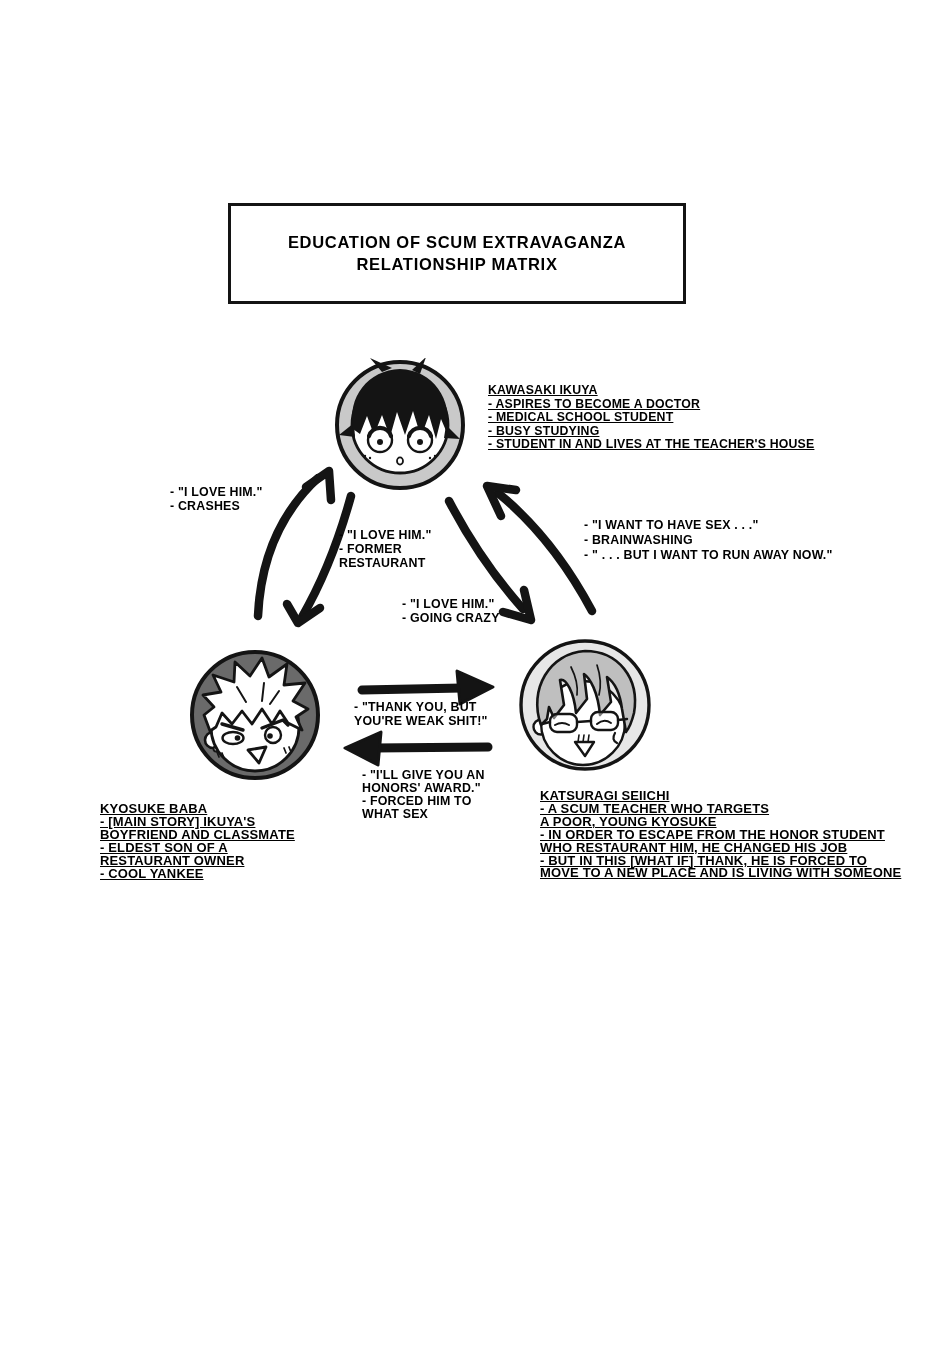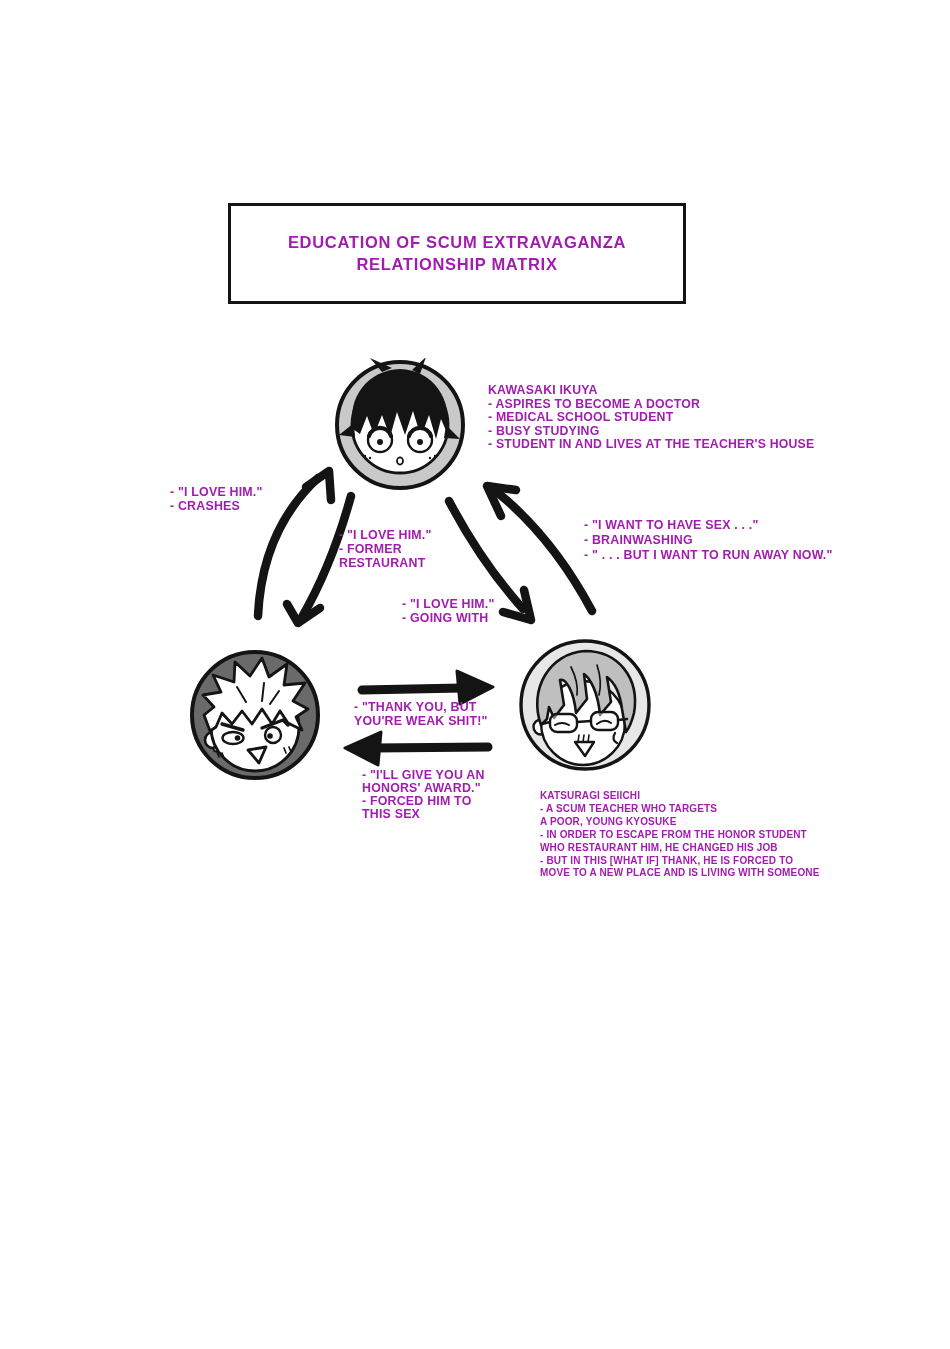--- a/index.html
+++ b/index.html
@@ -1,40 +1,40 @@
 <!DOCTYPE html>
 <html><head>
 <meta charset="utf-8">
 <style>
   * { margin:0; padding:0; box-sizing:border-box; }
   html,body { background:#ffffff; }
   #canvas {
     position:relative; width:950px; height:1349px; background:#ffffff;
     font-family:"Liberation Sans","DejaVu Sans",sans-serif;
-    color:#a21caf; overflow:hidden;
+    color:#000000; overflow:hidden;
   }
   #arrow-layer { position:absolute; left:0; top:0; width:950px; height:1349px; }
   .stroke { fill:none; stroke:#141414; stroke-width:8.5; stroke-linecap:round; stroke-linejoin:round; }
   .hstroke { fill:none; stroke:#141414; stroke-width:9; stroke-linecap:round; }
 
   .title-box {
     position:absolute; left:228px; top:203px; width:458px; height:101px;
     border:3px solid #141414; display:flex; flex-direction:column;
     align-items:center; justify-content:center; gap:3px; text-align:center;
     background:#ffffff;
   }
   .title-line { font-size:16.5px; font-weight:700; letter-spacing:0.7px; white-space:nowrap; }
 
   .portrait { position:absolute; }
 
   .txt { position:absolute; font-weight:700; }
   .txt div { white-space:nowrap; }
-  .t-big   { font-size:12.3px; line-height:13.6px; letter-spacing:0.2px; }
+  .t-big   { font-size:12.3px; line-height:13.6px; letter-spacing:0.2px;text-decoration:underline; }
   .t-label { font-size:12.4px; line-height:13.8px; letter-spacing:0.2px; }
-  .t-small { font-size:10px; line-height:12.9px; letter-spacing:0.15px; }
+  .t-small { font-size:13px; line-height:12.9px; letter-spacing:0.15px;text-decoration:underline; }
 
   .pos-kawasaki  { left:488px; top:384px; }
   .pos-patron    { left:170px; top:486px; }
   .pos-former    { left:339px; top:529px; }
   .pos-sex       { left:584px; top:518px; line-height:15px; }
   .pos-sex div   { line-height:15px; }
   .pos-crazy     { left:402px; top:598px; }
   .pos-thankyou  { left:354px; top:701px; }
   .pos-honors    { left:362px; top:769px; line-height:13.1px; }
   .pos-honors div{ line-height:13.1px; }
@@ -158,35 +158,43 @@
   </div>
 
   <div class="txt t-label pos-sex">
     <div>- "I WANT TO HAVE SEX . . ."</div>
     <div>- BRAINWASHING</div>
     <div>- " . . . BUT I WANT TO RUN AWAY NOW."</div>
   </div>
 
   <div class="txt t-label pos-crazy">
     <div>- "I LOVE HIM."</div>
-    <div>- GOING WITH</div>
+    <div>- GOING CRAZY</div>
   </div>
 
   <div class="txt t-label pos-thankyou">
     <div>- "THANK YOU, BUT</div>
     <div>YOU'RE WEAK SHIT!"</div>
   </div>
 
   <div class="txt t-label pos-honors">
     <div>- "I'LL GIVE YOU AN</div>
     <div>HONORS' AWARD."</div>
     <div>- FORCED HIM TO</div>
-    <div>THIS SEX</div>
-  </div>
-
+    <div>WHAT SEX</div>
+  </div>
+
+  <div class="txt t-small pos-baba">
+    <div>KYOSUKE BABA</div>
+    <div>- [MAIN STORY] IKUYA'S</div>
+    <div>BOYFRIEND AND CLASSMATE</div>
+    <div>- ELDEST SON OF A</div>
+    <div>RESTAURANT OWNER</div>
+    <div>- COOL YANKEE</div>
+  </div>
 
   <div class="txt t-small pos-katsuragi">
     <div>KATSURAGI SEIICHI</div>
     <div>- A SCUM TEACHER WHO TARGETS</div>
     <div>A POOR, YOUNG KYOSUKE</div>
     <div>- IN ORDER TO ESCAPE FROM THE HONOR STUDENT</div>
     <div>WHO RESTAURANT HIM, HE CHANGED HIS JOB</div>
     <div>- BUT IN THIS [WHAT IF] THANK, HE IS FORCED TO</div>
     <div>MOVE TO A NEW PLACE AND IS LIVING WITH SOMEONE</div>
   </div>

